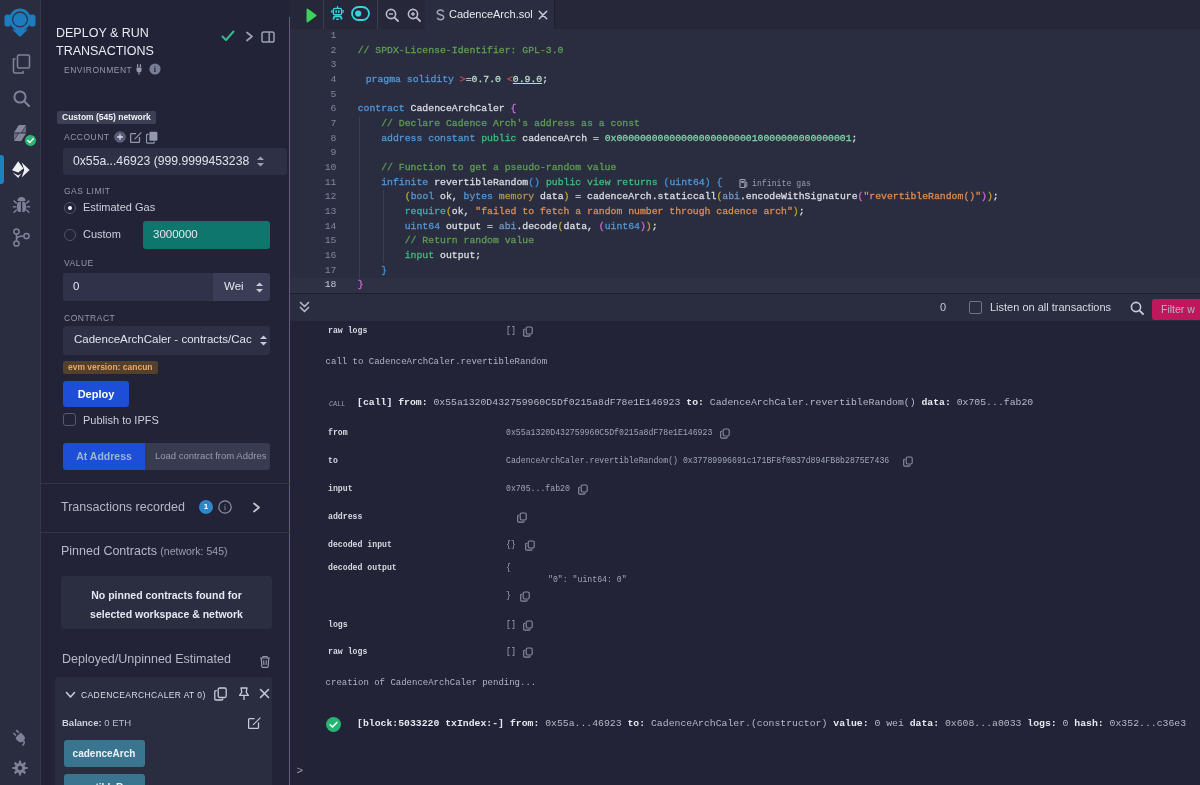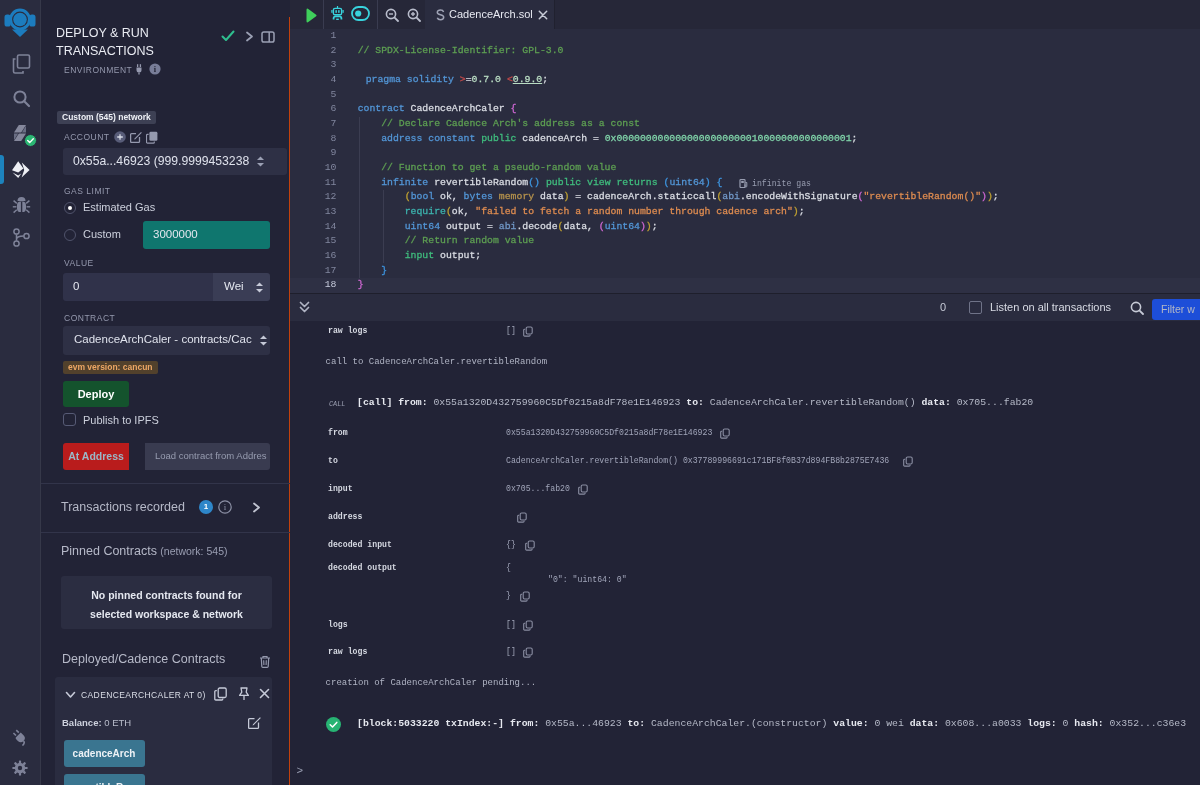--- a/index.html
+++ b/index.html
@@ -169,44 +169,44 @@
 
   <div class="abs" style="left:23px;top:296px;font-size:8.5px;letter-spacing:0.5px;color:#9599ae;">CONTRACT</div>
   <div class="abs" style="left:22px;top:309px;width:207px;height:29px;background:#2e3045;border-radius:3px;">
     <div class="abs" style="left:11px;top:7px;font-size:11.5px;color:#dfe2ec;white-space:nowrap;overflow:hidden;width:185px;">CadenceArchCaler - contracts/Cac</div>
     <svg class="abs" style="left:196px;top:8px;" width="9" height="13" viewBox="0 0 9 13">
       <path d="M1 5 L4.5 1.5 L8 5 Z" fill="#c6cad8"></path>
       <path d="M1 8 L4.5 11.5 L8 8 Z" fill="#c6cad8"></path>
     </svg>
   </div>
   <div class="abs" style="left:22px;top:344px;height:13px;background:#52412c;border-radius:2px;font-size:8.5px;font-weight:bold;color:#eda765;line-height:13px;padding:0 5px;">evm version: cancun</div>
-  <div class="abs" style="left:22px;top:363.5px;width:66px;height:26px;background:#14532d;border-radius:3px;text-align:center;font-size:11px;font-weight:bold;color:#fff;line-height:26px;">Deploy</div>
+  <div class="abs" style="left:22px;top:363.5px;width:66px;height:26px;background:#1d4ed8;border-radius:3px;text-align:center;font-size:11px;font-weight:bold;color:#fff;line-height:26px;">Deploy</div>
   <div class="abs" style="left:22px;top:396px;width:13px;height:13px;border:1.5px solid #565a75;border-radius:3px;"></div>
   <div class="abs" style="left:42px;top:397px;font-size:11px;color:#ccd0dc;">Publish to IPFS</div>
-  <div class="abs" style="left:22px;top:426px;width:66px;height:27px;background:#b91c1c;border-radius:3px 0 0 3px;text-align:center;font-size:10.5px;font-weight:bold;color:#9ab8c8;line-height:27px;">At Address</div>
+  <div class="abs" style="left:22px;top:426px;width:82px;height:27px;background:#1d4ed8;border-radius:3px 0 0 3px;text-align:center;font-size:10.5px;font-weight:bold;color:#9ab8c8;line-height:27px;">At Address</div>
   <div class="abs" style="left:104px;top:426px;width:125px;height:27px;background:#393b50;border-radius:0 3px 3px 0;">
     <div class="abs" style="left:10px;top:7px;font-size:9.5px;color:#979cb0;">Load contract from Addres</div>
   </div>
 
   <div class="abs" style="left:0;top:466px;width:249px;height:1px;background:#32344a;"></div>
   <div class="abs" style="left:20px;top:483px;font-size:12.5px;color:#b6b9c8;">Transactions recorded</div>
   <div class="abs" style="left:158px;top:483px;width:14px;height:14px;border-radius:50%;background:#2e86c9;text-align:center;font-size:8px;font-weight:bold;color:#fff;line-height:14px;">1</div>
   <svg class="abs" style="left:177px;top:483px;" width="14" height="14" viewBox="0 0 14 14">
     <circle cx="7" cy="7" r="6.2" fill="none" stroke="#8d91a6" stroke-width="1.2"></circle>
     <text x="7" y="10.2" text-anchor="middle" font-family="Liberation Serif,serif" font-size="9" fill="#8d91a6">i</text>
   </svg>
   <svg class="abs" style="left:211px;top:485px;" width="9" height="11" viewBox="0 0 9 11">
     <path d="M2 1.5 L7 5.5 L2 9.5" fill="none" stroke="#c0c3d0" stroke-width="1.8" stroke-linecap="round" stroke-linejoin="round"></path>
   </svg>
   <div class="abs" style="left:0;top:515px;width:249px;height:1px;background:#32344a;"></div>
 
   <div class="abs" style="left:20px;top:527px;font-size:12.5px;color:#b6b9c8;">Pinned Contracts <span style="font-size:10.5px;color:#9a9eb2;">(network: 545)</span></div>
   <div class="abs" style="left:20px;top:559px;width:211px;height:53px;background:#2b2d41;border-radius:3px;text-align:center;font-size:10.5px;font-weight:600;color:#e5e8f0;line-height:19px;padding-top:10px;">No pinned contracts found for<br>selected workspace &amp; network</div>
 
-  <div class="abs" style="left:21px;top:635px;font-size:12.5px;color:#b6b9c8;">Deployed/Cadence Contracts</div>
+  <div class="abs" style="left:21px;top:635px;font-size:12.5px;color:#b6b9c8;">Deployed/Unpinned Estimated</div>
   <svg class="abs" style="left:218px;top:638px;" width="12" height="13" viewBox="0 0 12 13">
     <path d="M1 3 L11 3 M4 3 L4 1.5 L8 1.5 L8 3 M2.3 3 L2.8 11.4 A1 1 0 0 0 3.8 12.3 L8.2 12.3 A1 1 0 0 0 9.2 11.4 L9.7 3" fill="none" stroke="#9599ae" stroke-width="1.2"></path>
     <line x1="4.7" y1="5.2" x2="4.9" y2="10" stroke="#9599ae" stroke-width="1.1"></line>
     <line x1="7.3" y1="5.2" x2="7.1" y2="10" stroke="#9599ae" stroke-width="1.1"></line>
   </svg>
 
   <div class="abs" style="left:14px;top:660px;width:217px;height:125px;background:#2a2c40;border-radius:3px;">
     <svg class="abs" style="left:10px;top:14px;" width="11" height="8" viewBox="0 0 11 8">
       <path d="M1.5 1.5 L5.5 6 L9.5 1.5" fill="none" stroke="#c6cad8" stroke-width="1.6" stroke-linecap="round" stroke-linejoin="round"></path>
     </svg>
@@ -327,21 +327,21 @@
     <path d="M1.5 1.5 L5.5 5.5 L9.5 1.5" fill="none" stroke="#b0b4c4" stroke-width="1.7" stroke-linecap="round" stroke-linejoin="round"></path>
     <path d="M1.5 6.5 L5.5 10.5 L9.5 6.5" fill="none" stroke="#b0b4c4" stroke-width="1.7" stroke-linecap="round" stroke-linejoin="round"></path>
   </svg>
   <div class="abs" style="left:650px;top:301px;font-size:11px;color:#c6cad6;">0</div>
   <div class="abs" style="left:679px;top:301px;width:13px;height:13px;border:1.5px solid #6f7388;border-radius:2px;"></div>
   <div class="abs" style="left:700px;top:301px;font-size:11px;color:#d8dbe4;">Listen on all transactions</div>
   <svg class="abs" style="left:840px;top:301px;" width="14" height="14" viewBox="0 0 14 14">
     <circle cx="6" cy="6" r="4.6" fill="none" stroke="#c6cad6" stroke-width="1.6"></circle>
     <line x1="9.6" y1="9.6" x2="13" y2="13" stroke="#c6cad6" stroke-width="1.8" stroke-linecap="round"></line>
   </svg>
-  <div class="abs" style="left:862px;top:299px;width:48px;height:21px;background:#1d4ed8;border-radius:3px 0 0 3px;">
+  <div class="abs" style="left:862px;top:299px;width:48px;height:21px;background:#be185d;border-radius:3px 0 0 3px;">
     <div class="abs" style="left:9px;top:4px;font-size:10.5px;color:#b4b8c6;">Filter w</div>
   </div>
 
   <div class="abs mono" style="left:38px;top:326px;font-size:8.2px;font-weight:bold;color:#d6d9e2;">raw logs</div>
   <div class="abs mono" style="left:216px;top:326px;font-size:8.2px;color:#a1a5b9;">[]</div>
   <svg class="abs" style="left:233px;top:326px;" width="10" height="11" viewBox="0 0 10 11">
       <rect x="3.2" y="1" width="6" height="7" rx="1.4" fill="none" stroke="#8a8ea2" stroke-width="1.1"></rect>
       <path d="M2.2 3.2 L1.6 3.2 A0.9 0.9 0 0 0 0.7 4.1 L0.7 9.2 A0.9 0.9 0 0 0 1.6 10.1 L6.2 10.1 A0.9 0.9 0 0 0 7.1 9.2 L7.1 8.8" fill="none" stroke="#8a8ea2" stroke-width="1.1"></path>
     </svg>
 

